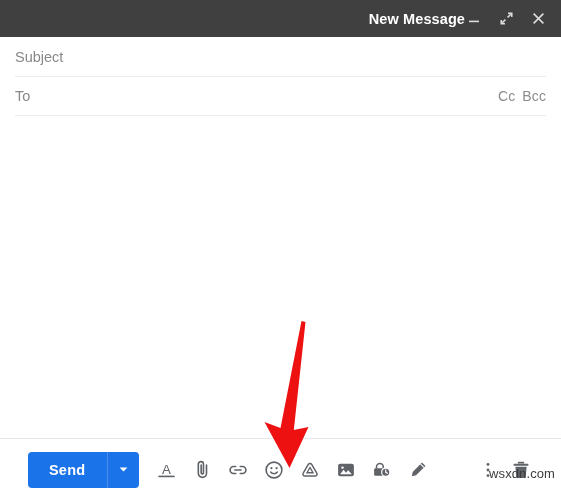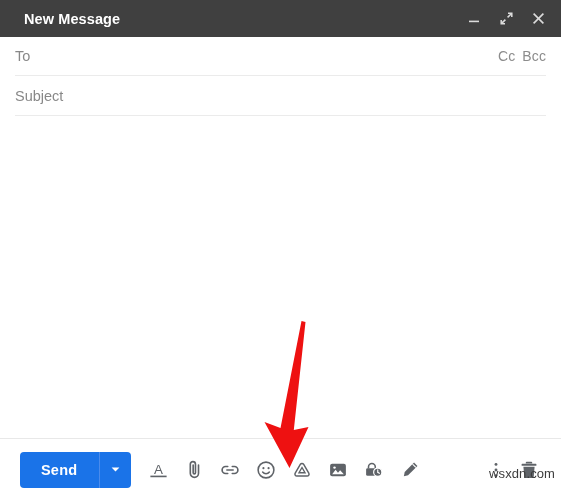--- a/index.html
+++ b/index.html
@@ -26,22 +26,23 @@
     flex-direction: column;
   }
 
   
   #titlebar {
     height: 37px;
     min-height: 37px;
     background: #404040;
     display: flex;
     align-items: center;
-    padding: 0 12px 0 24px;
+    padding: 0 12px 0 10px;
     box-sizing: border-box;
+    text-align: right;
   }
   #titlebar .title {
     color: #ffffff;
     font-size: 14.5px;
     font-weight: bold;
     letter-spacing: 0.1px;
     flex: 1;
     white-space: nowrap;
   }
   .win-btns {
@@ -112,21 +113,21 @@
   #toolbar-sep {
     height: 1px;
     background: #e8e8e8;
     margin: 0;
   }
   #toolbar {
     height: 61px;
     min-height: 61px;
     display: flex;
     align-items: center;
-    padding: 0 20px;
+    padding: 0 28px;
     box-sizing: border-box;
     position: relative;
   }
   #send-group {
     display: flex;
     align-items: center;
     background: #1a73e8;
     border-radius: 4px;
     height: 36px;
     overflow: hidden;
@@ -220,32 +221,32 @@
       </div>
       <div class="win-btn" title="Save &amp; close">
         <svg width="15" height="15" viewBox="0 0 15 15" stroke="#dcdcdc" stroke-width="1.6">
           <path d="M2.6 2.6L12.4 12.4"></path>
           <path d="M12.4 2.6L2.6 12.4"></path>
         </svg>
       </div>
     </div>
   </div>
 
+  <div class="field-row subject">
+    <input class="field-input" type="text" placeholder="Subject" style="">
+  </div>
+
   <div class="field-row to">
     <input class="field-input" type="text" placeholder="To" style="">
     <div class="ccbcc">
       <span>Cc</span>
       <span>Bcc</span>
     </div>
   </div>
 
-  <div class="field-row subject">
-    <input class="field-input" type="text" placeholder="Subject" style="">
-  </div>
-
   <div id="mail-body" contenteditable="true" style=""></div>
 
   <div id="toolbar-sep"></div>
 
   <div id="toolbar">
 
     <div id="send-group" style="background: rgb(26, 115, 232);">
       <div id="send-button">Send</div>
       <div id="send-dropdown">
         <svg width="11" height="11" viewBox="0 0 11 11">

